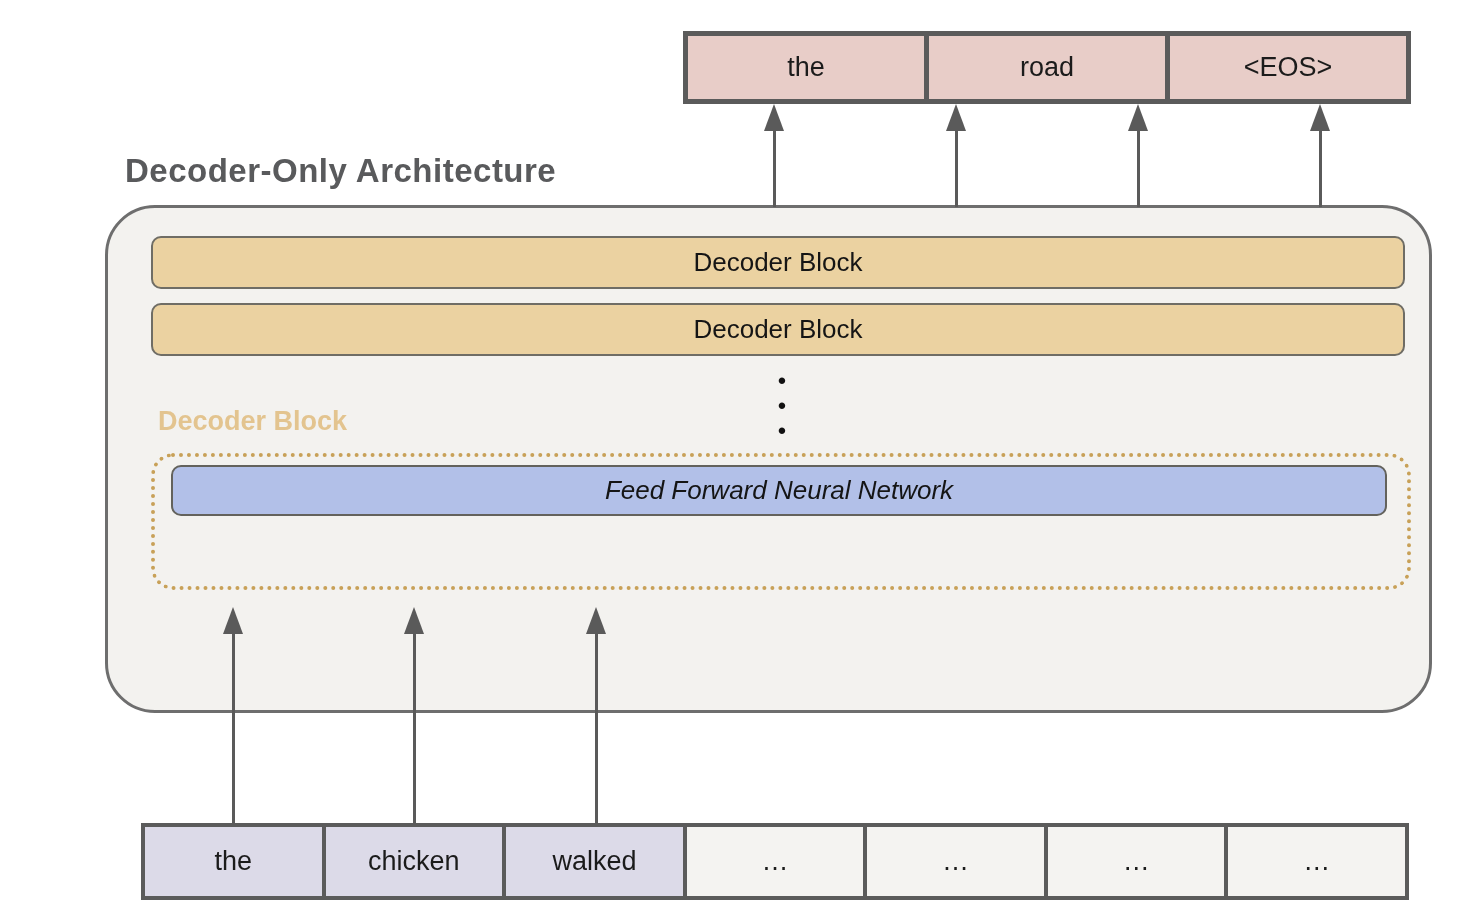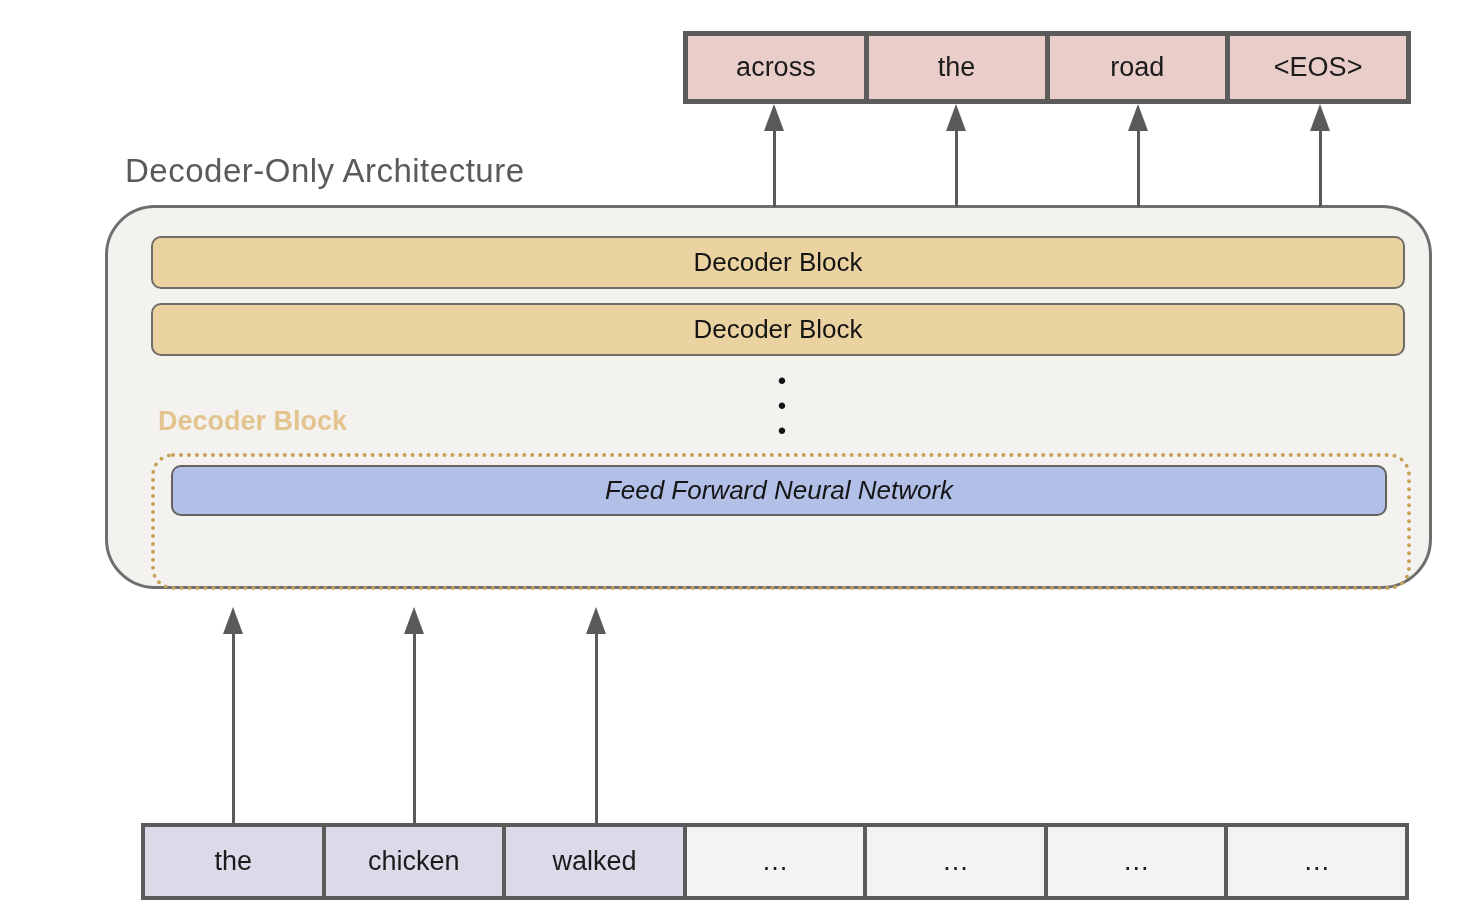--- a/index.html
+++ b/index.html
@@ -6,40 +6,40 @@
   .stage{
     position:relative;
     width:1463px;height:911px;
     background:#ffffff;
     font-family:"Liberation Sans", sans-serif;
     overflow:hidden;
   }
   
   .diagram-title{
     position:absolute;left:125px;top:152px;
-    font-size:33px;font-weight:normal;color:#595a5c;
+    font-size:33px;font-weight:bold;color:#595a5c;
     letter-spacing:.5px;
   }
   
   .token-row{
     position:absolute;display:flex;box-sizing:border-box;
     background:#5b5b5b;
   }
   .output-row{left:683px;top:31px;width:728px;height:73px;border:5px solid #5b5b5b;gap:5px;}
   .input-row{left:141px;top:823px;width:1268px;height:77px;border:4px solid #5b5b5b;gap:4px;}
   .token-cell{
     flex:1;display:flex;align-items:center;justify-content:center;
     font-size:27px;color:#1b1b1b;box-sizing:border-box;
   }
   .output-row .token-cell{background:#e8cdc8;}
   .cell-token{background:#dcdae8;}
   .cell-placeholder{background:#f4f3f1;}
   
   .decoder-container{
-    position:absolute;left:105px;top:205px;width:1327px;height:384px;
+    position:absolute;left:105px;top:205px;width:1327px;height:508px;
     box-sizing:border-box;
     background:#f3f2ef;border:3px solid #6e6e6e;border-radius:50px;
   }
   .decoder-bar{
     position:absolute;left:43px;width:1254px;height:53px;
     box-sizing:border-box;
     background:#ebd2a1;border:2px solid #6f6d65;border-radius:10px;
     display:flex;align-items:center;justify-content:center;
     font-size:26px;color:#151515;
   }
@@ -91,21 +91,20 @@
   }
 </style>
 </head>
 <body>
 
 <div class="stage">
 
   <div class="diagram-title">Decoder-Only Architecture</div>
 
   <div class="token-row output-row">
-    <div class="token-cell">across</div>
     <div class="token-cell">the</div>
     <div class="token-cell">road</div>
     <div class="token-cell">&lt;EOS&gt;</div>
   </div>
 
   <div class="arrow-up arrow-top" style="left:763px;">
     <div class="head"></div>
     <div class="shaft"></div>
   </div>
   <div class="arrow-up arrow-top" style="left:945px;">

